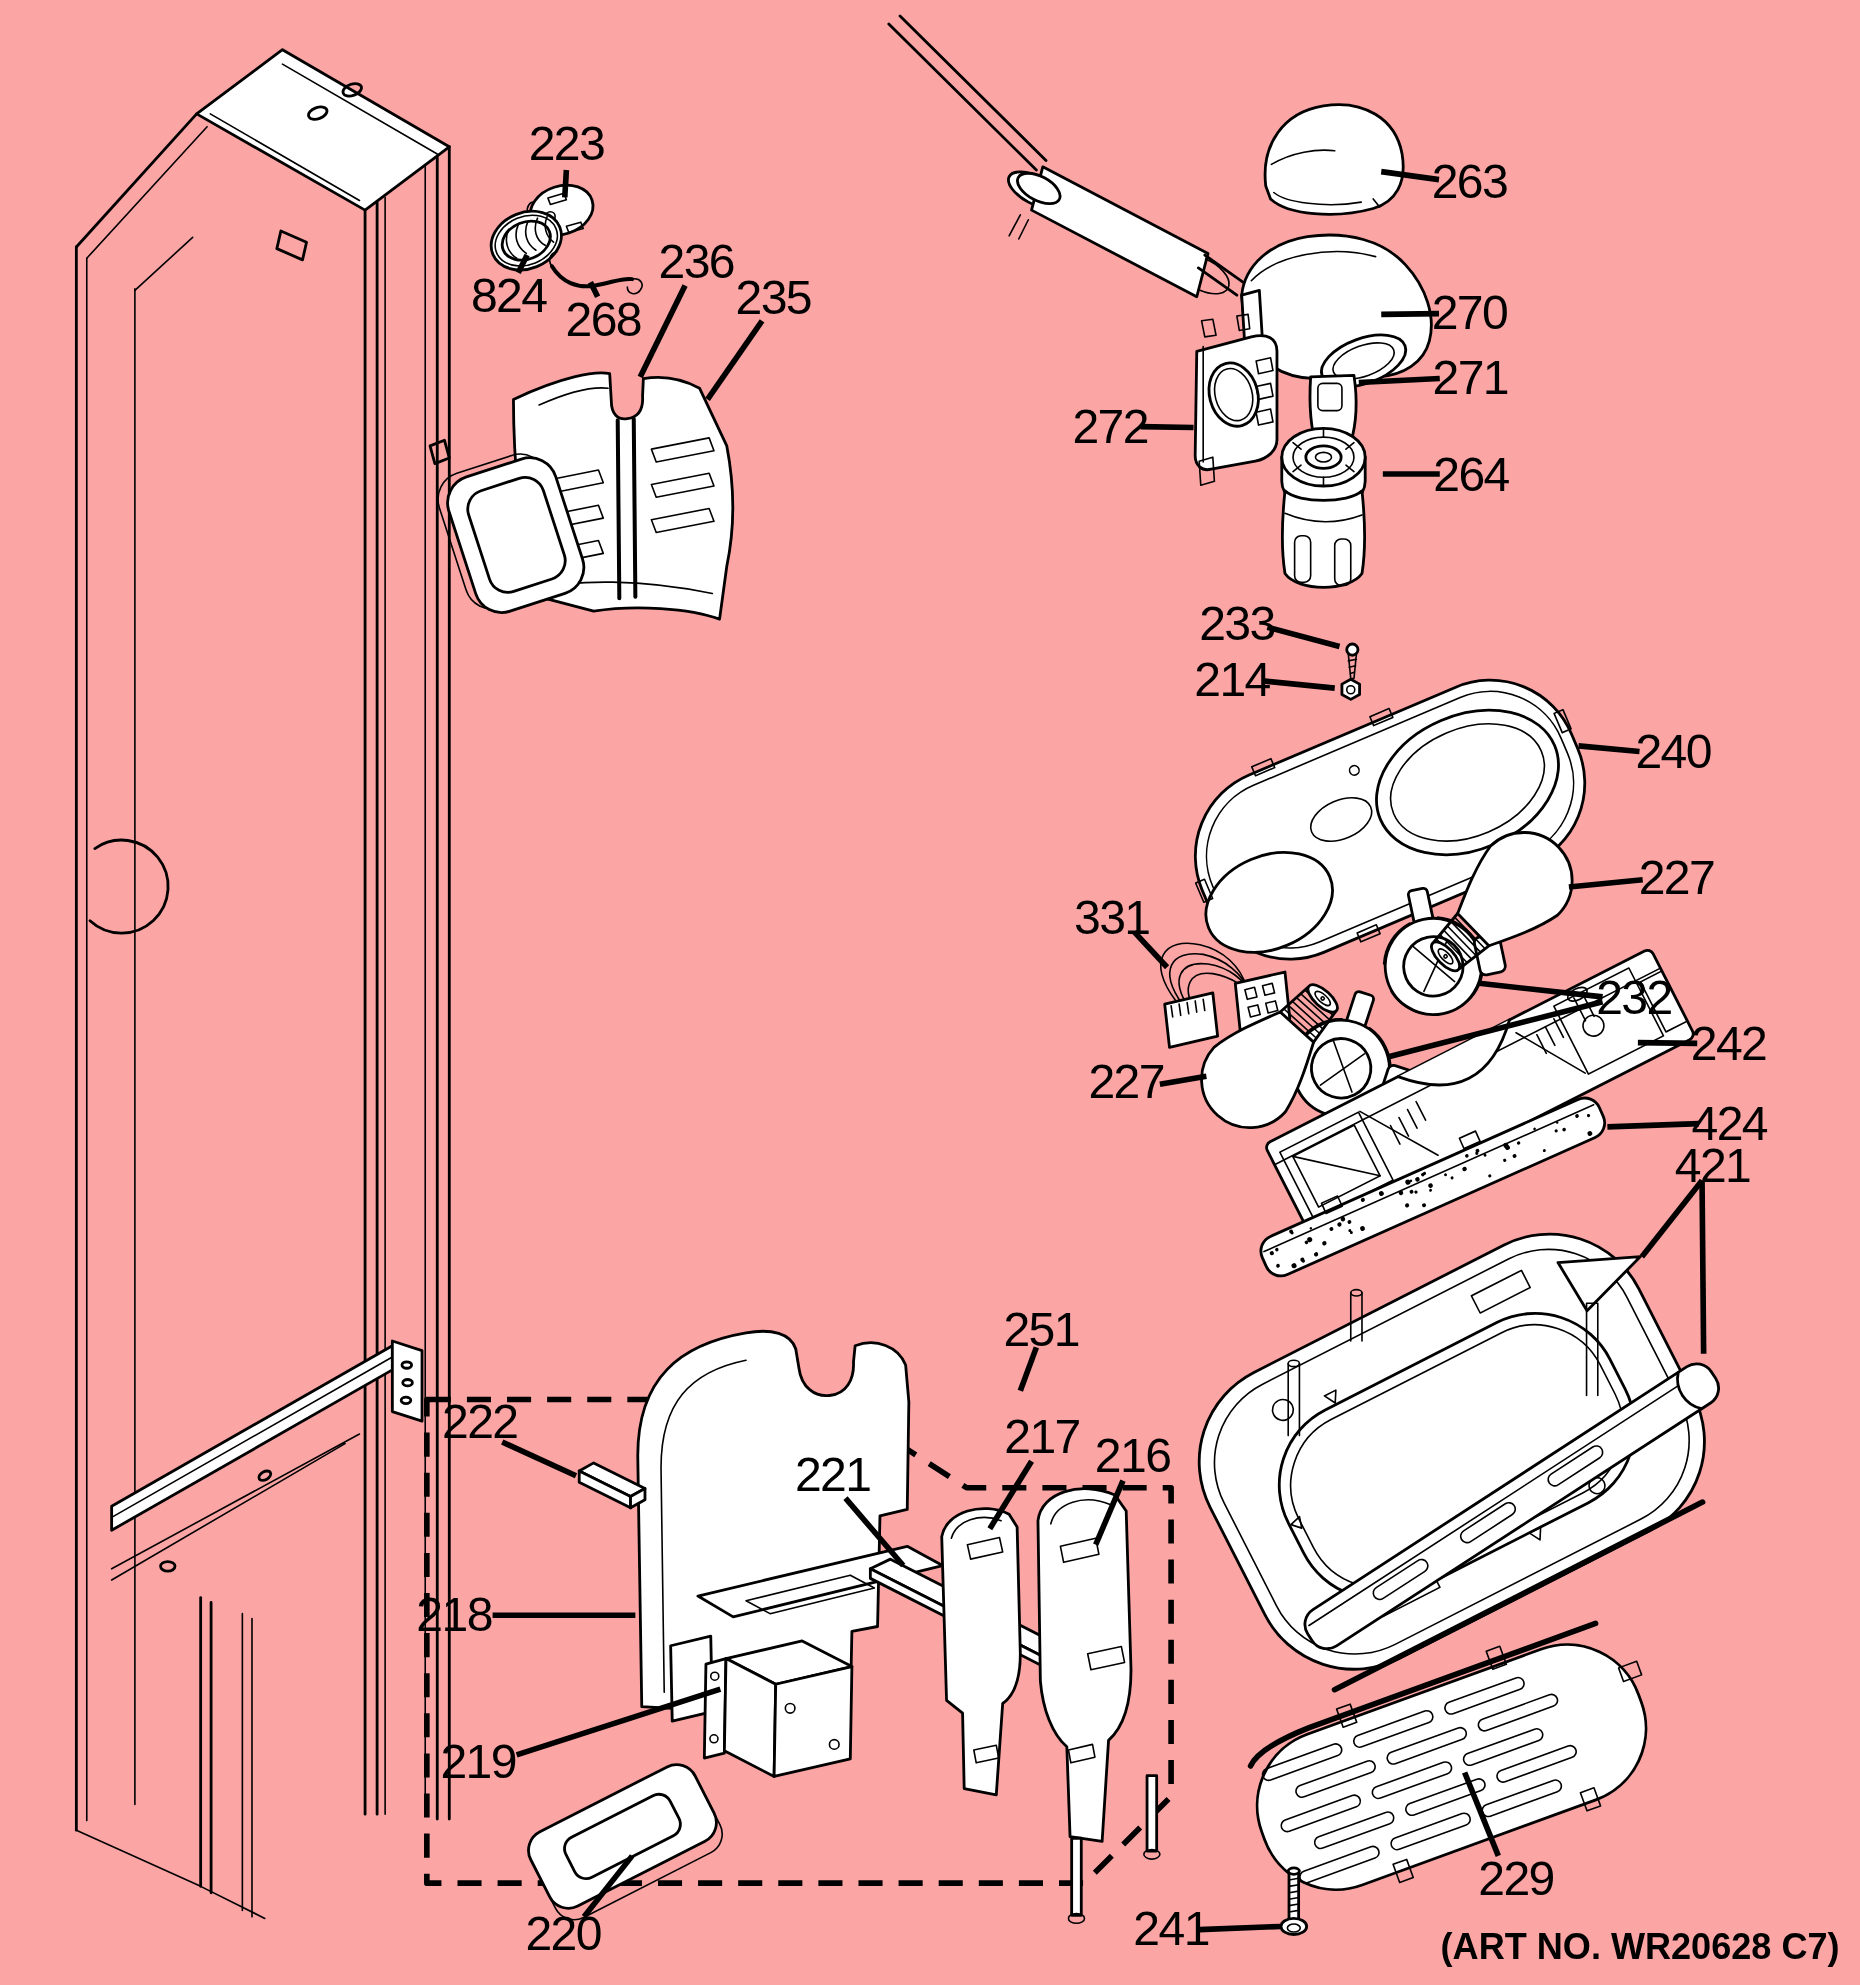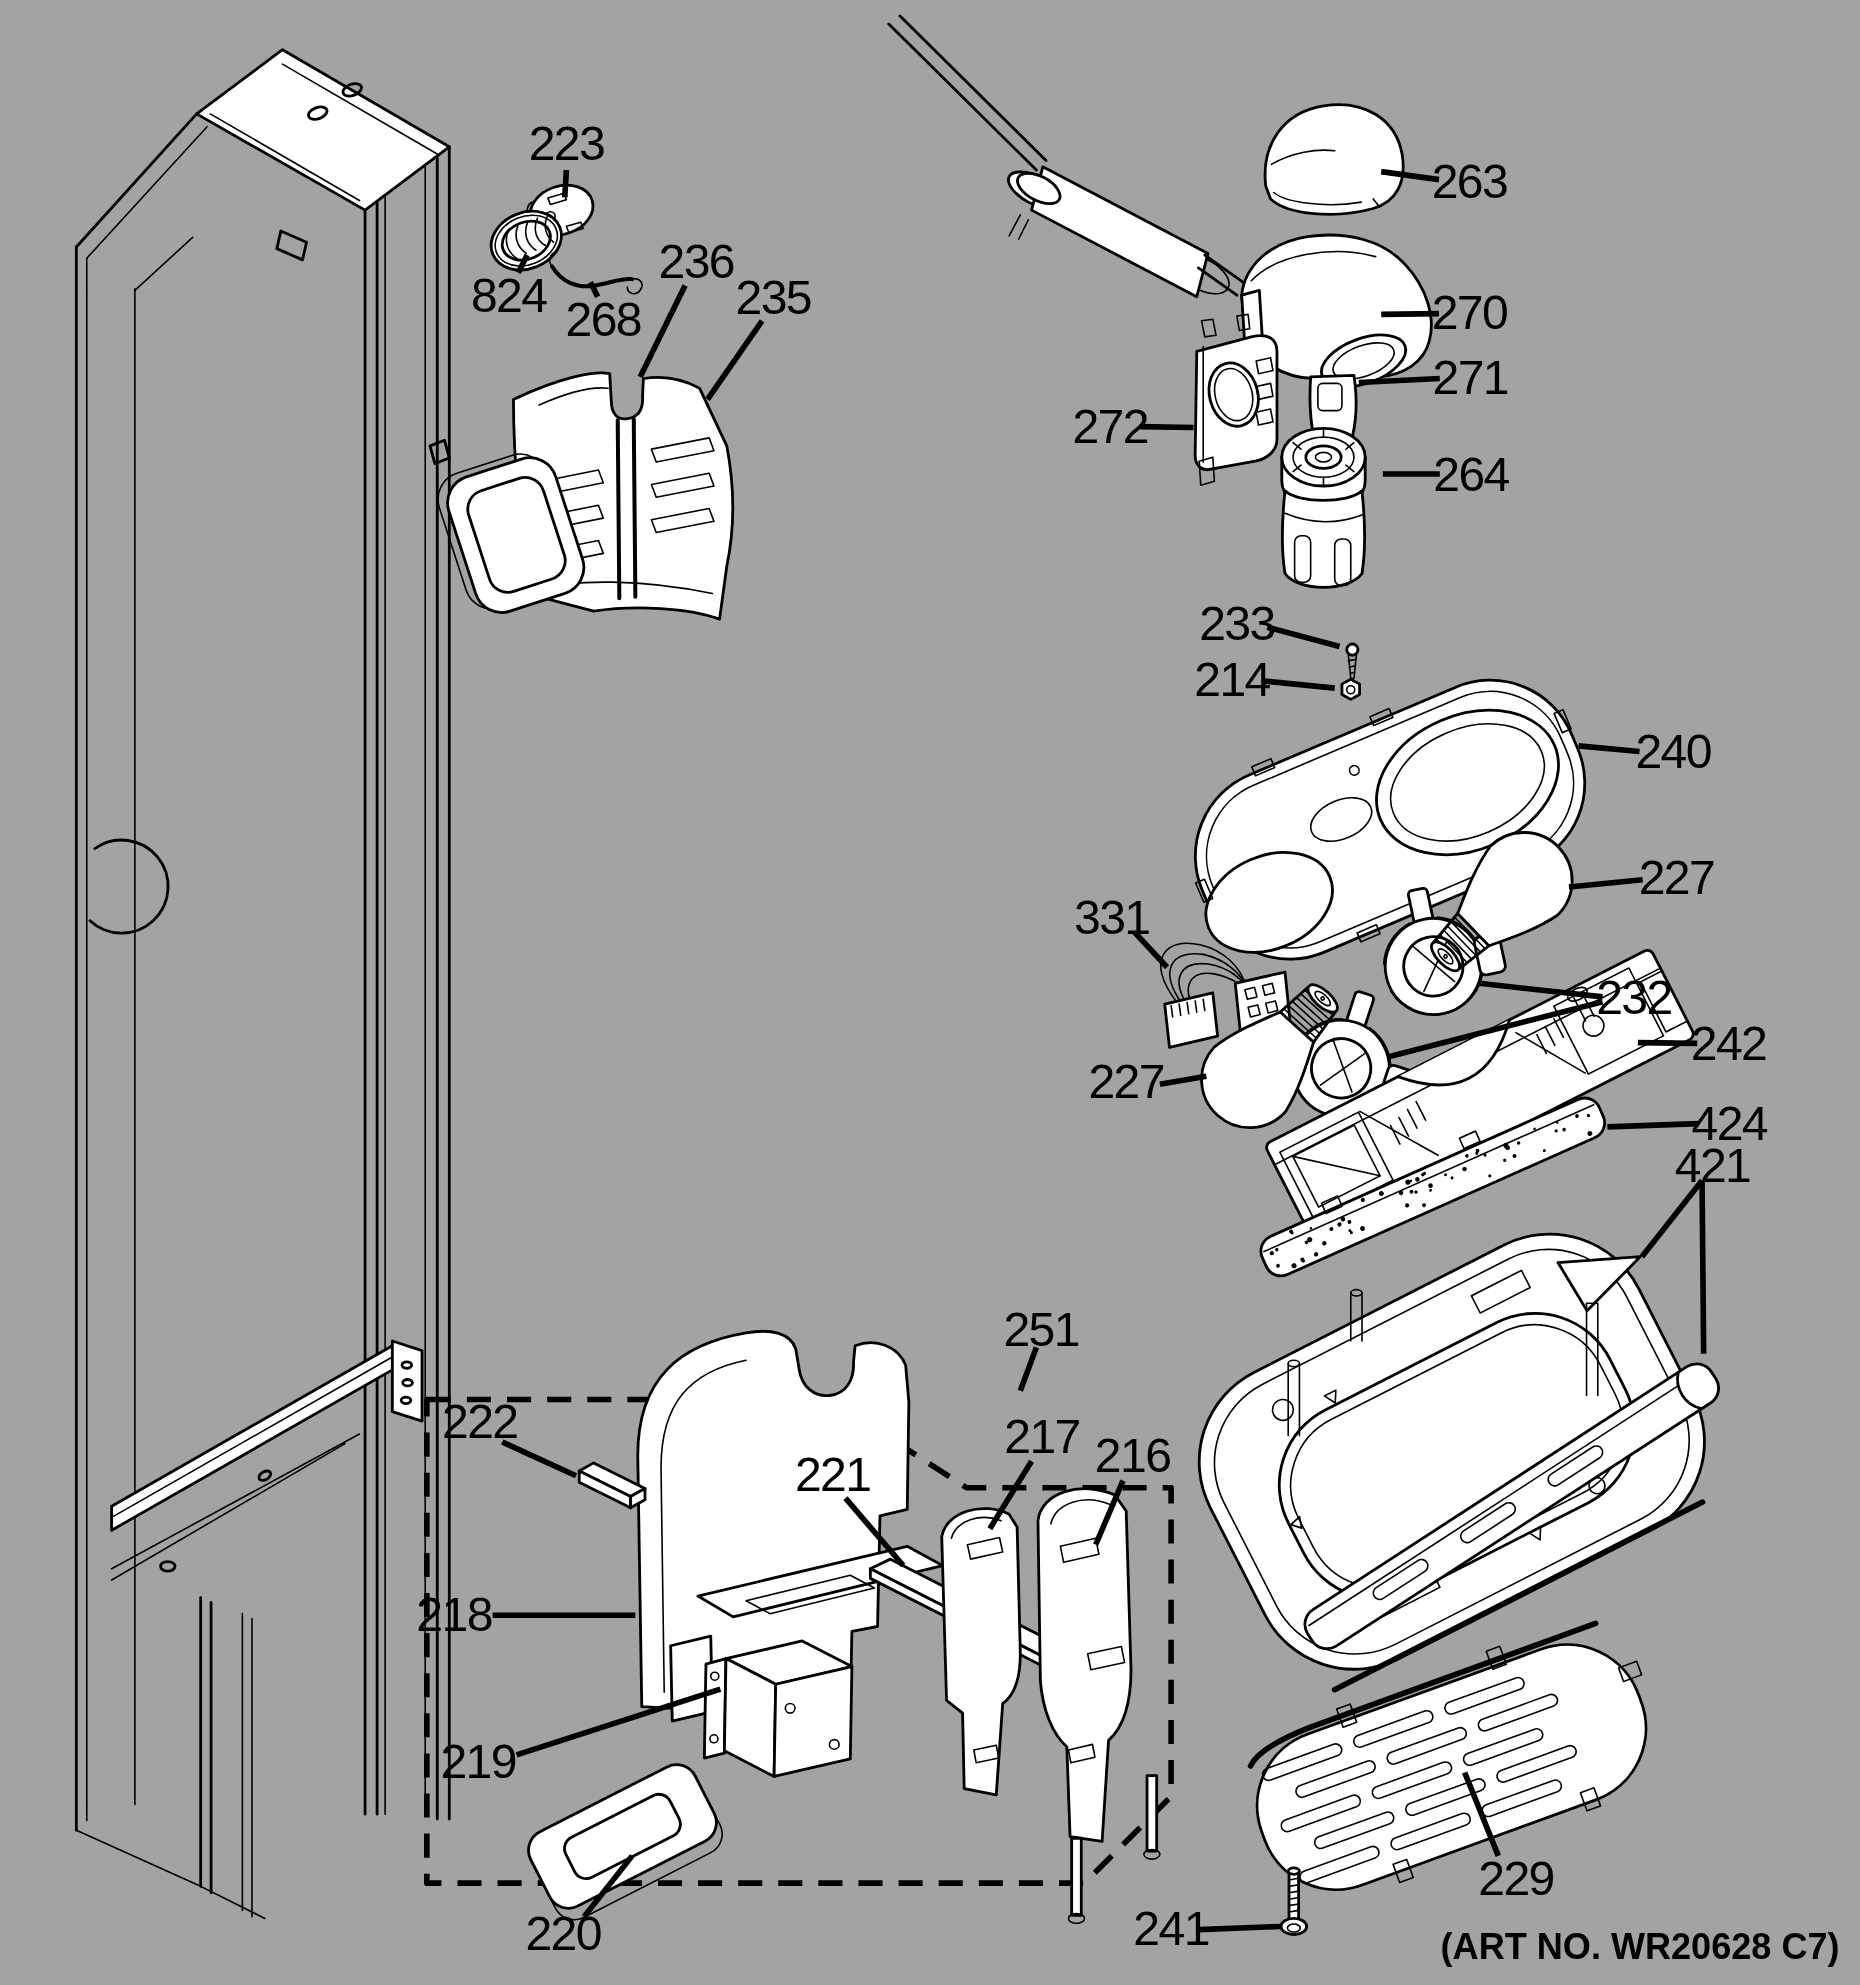--- a/index.html
+++ b/index.html
@@ -1,16 +1,16 @@
 <!DOCTYPE html>
 <html style="font-size:13px"><head>
 <meta charset="utf-8">
 <style>
   html,body{margin:0;padding:0;background:#fff;}
-  #page{position:relative;width:1861px;height:1985px;background:#a3a3a3;overflow:hidden;
+  #page{position:relative;width:1861px;height:1985px;background:#fca5a5;overflow:hidden;
         font-family:"Liberation Sans",sans-serif;}
   svg{position:absolute;left:0;top:0;}
   svg path,svg line,svg rect,svg ellipse,svg circle,svg polygon,svg polyline{
     stroke:#000;stroke-width:3.5;fill:none;stroke-linecap:round;stroke-linejoin:round;}
   .f{fill:#fff;}
   .thin{stroke-width:2;}
   .med{stroke-width:5;}
   .thick{stroke-width:7;}
   .leader{stroke:#000;stroke-width:7;stroke-linecap:butt;}
   .dashedbox{stroke-width:7;stroke-dasharray:30 20;stroke-linecap:butt;fill:none;}

